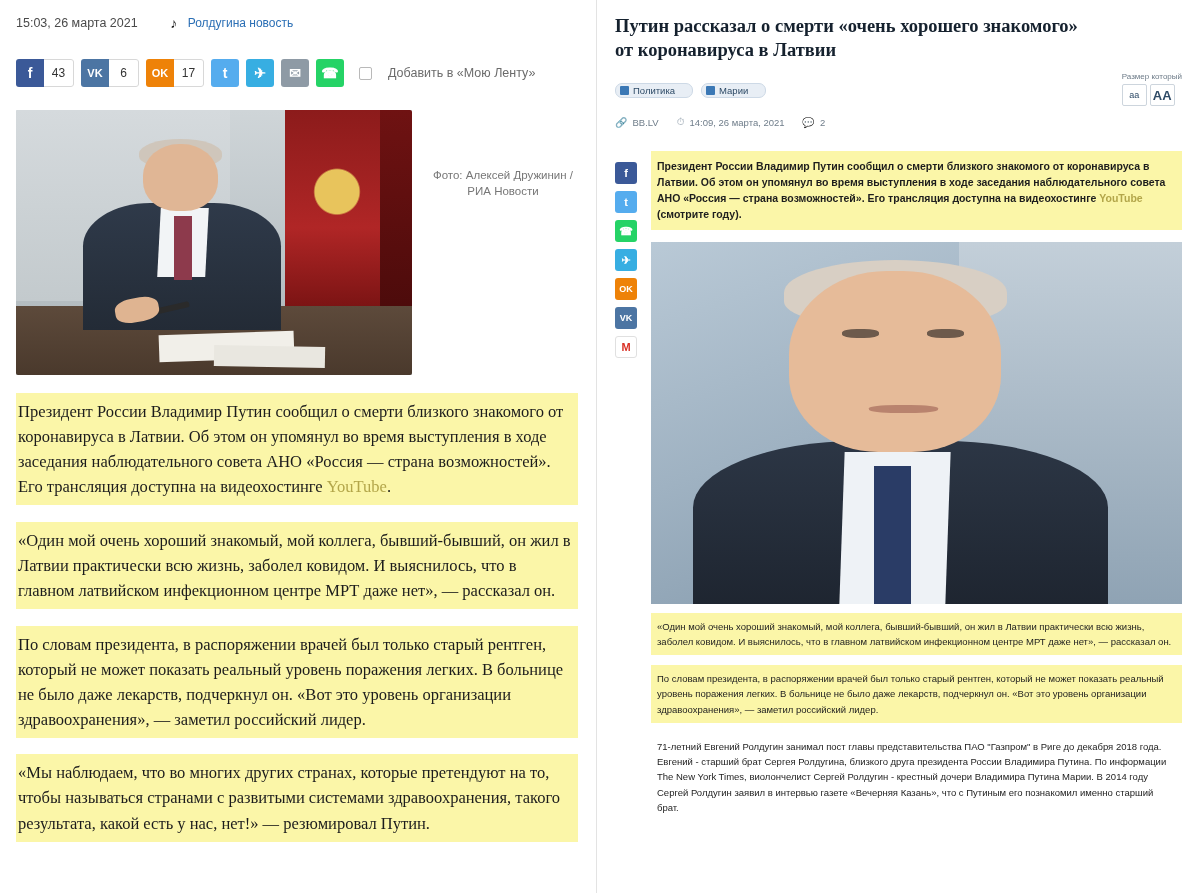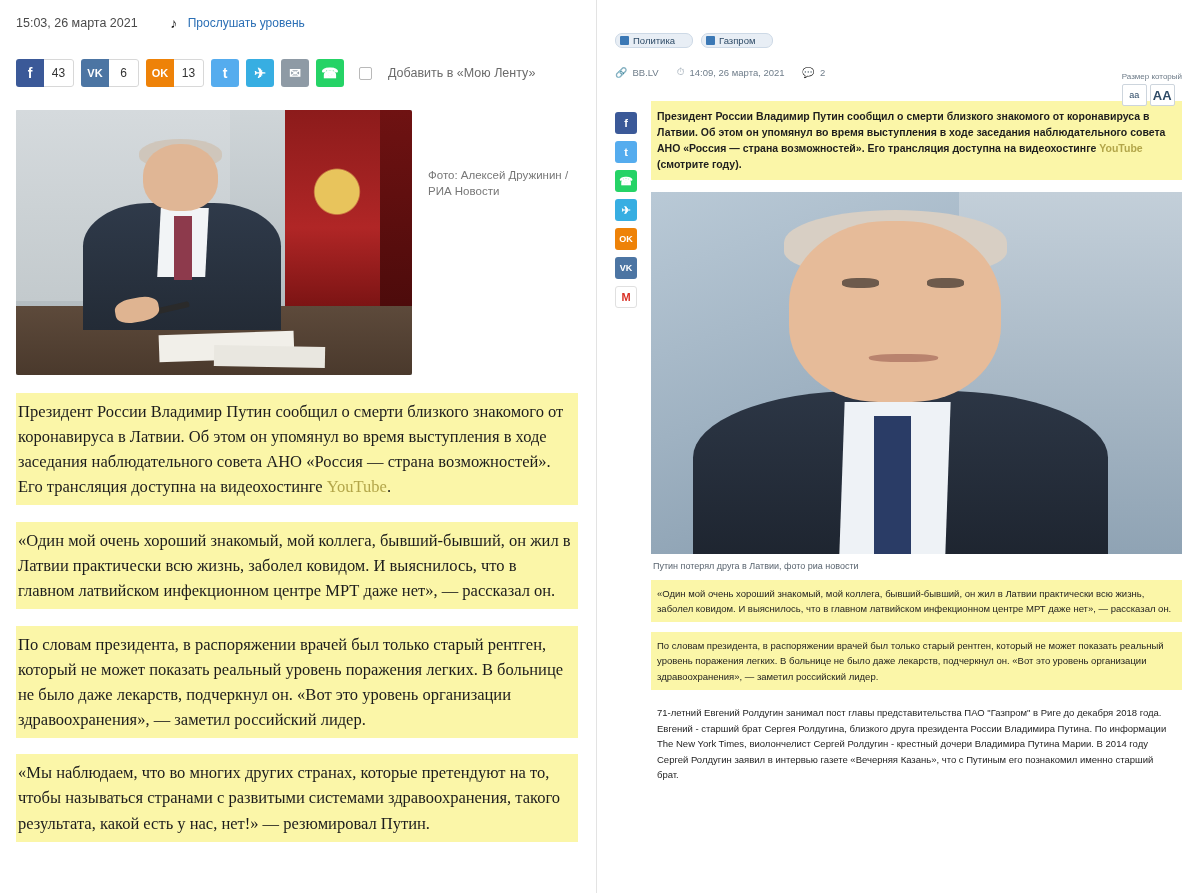--- a/index.html
+++ b/index.html
@@ -113,20 +113,21 @@
 
   
   .photo-credit {
     position: absolute;
     right: 18px;
     top: 168px;
     width: 150px;
     font-size: 11.5px;
     line-height: 1.35;
     color: #777;
+    text-align: center;
   }
   .l-photo {
     margin-top: 22px;
     width: 396px;
     height: 265px;
     border-radius: 2px;
     overflow: hidden;
     position: relative;
     background: #b9c0c4;
   }
@@ -315,37 +316,37 @@
 <body>
 
 <div class="page">
 
   <div class="left">
 
     <div class="left-topbar">
       <span class="l-date">15:03, 26 марта 2021</span>
       <span class="listen">
         <span class="headphone-ico">♪</span>
-        <span>Прослушать уровень</span>
+        <span>Ролдугина новость</span>
       </span>
     </div>
 
 
     <div class="share-row">
       <span class="sbtn">
         <span class="ico fb">f</span>
         <span class="cnt">43</span>
       </span>
       <span class="sbtn">
         <span class="ico vk" style="font-size:11px">VK</span>
         <span class="cnt">6</span>
       </span>
       <span class="sbtn">
         <span class="ico ok" style="font-size:11px">OK</span>
-        <span class="cnt">13</span>
+        <span class="cnt">17</span>
       </span>
       <span class="sbtn">
         <span class="ico tw">t</span>
       </span>
       <span class="sbtn">
         <span class="ico tg">✈</span>
       </span>
       <span class="sbtn">
         <span class="ico ml">✉</span>
       </span>
@@ -381,37 +382,38 @@
       <p class="hl"><span>Президент России Владимир Путин сообщил о смерти близкого знакомого от коронавируса в Латвии. Об этом он упомянул во время выступления в ходе заседания наблюдательного совета АНО «Россия — страна возможностей». Его трансляция доступна на видеохостинге </span><a class="yt" href="#">YouTube</a><span>.</span></p>
       <p class="hl">«Один мой очень хороший знакомый, мой коллега, бывший-бывший, он жил в Латвии практически всю жизнь, заболел ковидом. И выяснилось, что в главном латвийском инфекционном центре МРТ даже нет», — рассказал он.</p>
       <p class="hl">По словам президента, в распоряжении врачей был только старый рентген, который не может показать реальный уровень поражения легких. В больнице не было даже лекарств, подчеркнул он. «Вот это уровень организации здравоохранения», — заметил российский лидер.</p>
       <p class="hl">«Мы наблюдаем, что во многих других странах, которые претендуют на то, чтобы называться странами с развитыми системами здравоохранения, такого результата, какой есть у нас, нет!» — резюмировал Путин.</p>
 
     </div>
   </div>
 
   <div class="right">
 
+    <h2 class="r-title">Путин рассказал о смерти «очень хорошего знакомого» от коронавируса в Латвии</h2>
 
     <div class="fontsize-box">
       <div class="fs-label">Размер который</div>
       <div class="fs-btns">
         <div class="fs-btn small">aa</div>
         <div class="fs-btn big">AA</div>
       </div>
     </div>
 
     <div class="r-tags">
       <span class="tag">
         <span class="tico"></span>
         <span>Политика</span>
       </span>
       <span class="tag">
         <span class="tico"></span>
-        <span>Газпром</span>
+        <span>Марии</span>
       </span>
     </div>
 
     <div class="r-meta">
       <span class="mi">
         <span class="glyph">🔗</span>
         <span>BB.LV</span>
       </span>
       <span class="mi">
         <span class="glyph">⏱</span>
@@ -444,21 +446,20 @@
           <div class="rp-blur"></div>
           <div class="rp-body"></div>
           <div class="rp-shirt"></div>
           <div class="rp-tie"></div>
           <div class="rp-hair"></div>
           <div class="rp-head"></div>
           <div class="rp-eyeL"></div>
           <div class="rp-eyeR"></div>
           <div class="rp-mouth"></div>
         </div>
-        <div class="r-photo-caption">Путин потерял друга в Латвии, фото риа новости</div>
 
         <p class="rp">«Один мой очень хороший знакомый, мой коллега, бывший-бывший, он жил в Латвии практически всю жизнь, заболел ковидом. И выяснилось, что в главном латвийском инфекционном центре МРТ даже нет», — рассказал он.</p>
         <p class="rp">По словам президента, в распоряжении врачей был только старый рентген, который не может показать реальный уровень поражения легких. В больнице не было даже лекарств, подчеркнул он. «Вот это уровень организации здравоохранения», — заметил российский лидер.</p>
         <p class="rp plain">71-летний Евгений Ролдугин занимал пост главы представительства ПАО "Газпром" в Риге до декабря 2018 года. Евгений - старший брат Сергея Ролдугина, близкого друга президента России Владимира Путина. По информации The New York Times, виолончелист Сергей Ролдугин - крестный дочери Владимира Путина Марии. В 2014 году Сергей Ролдугин заявил в интервью газете «Вечерняя Казань», что с Путиным его познакомил именно старший брат.</p>
 
       </div>
     </div>
   </div>
 </div>
 

